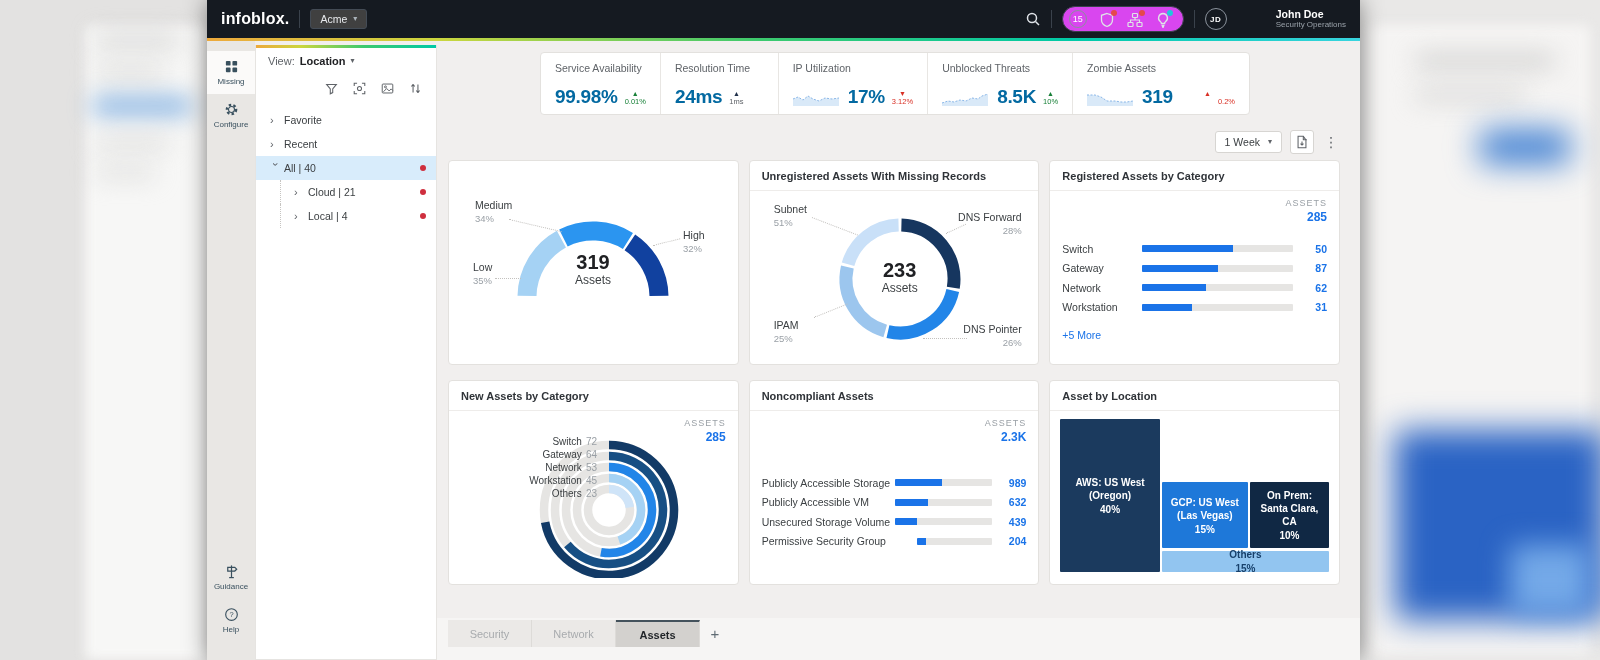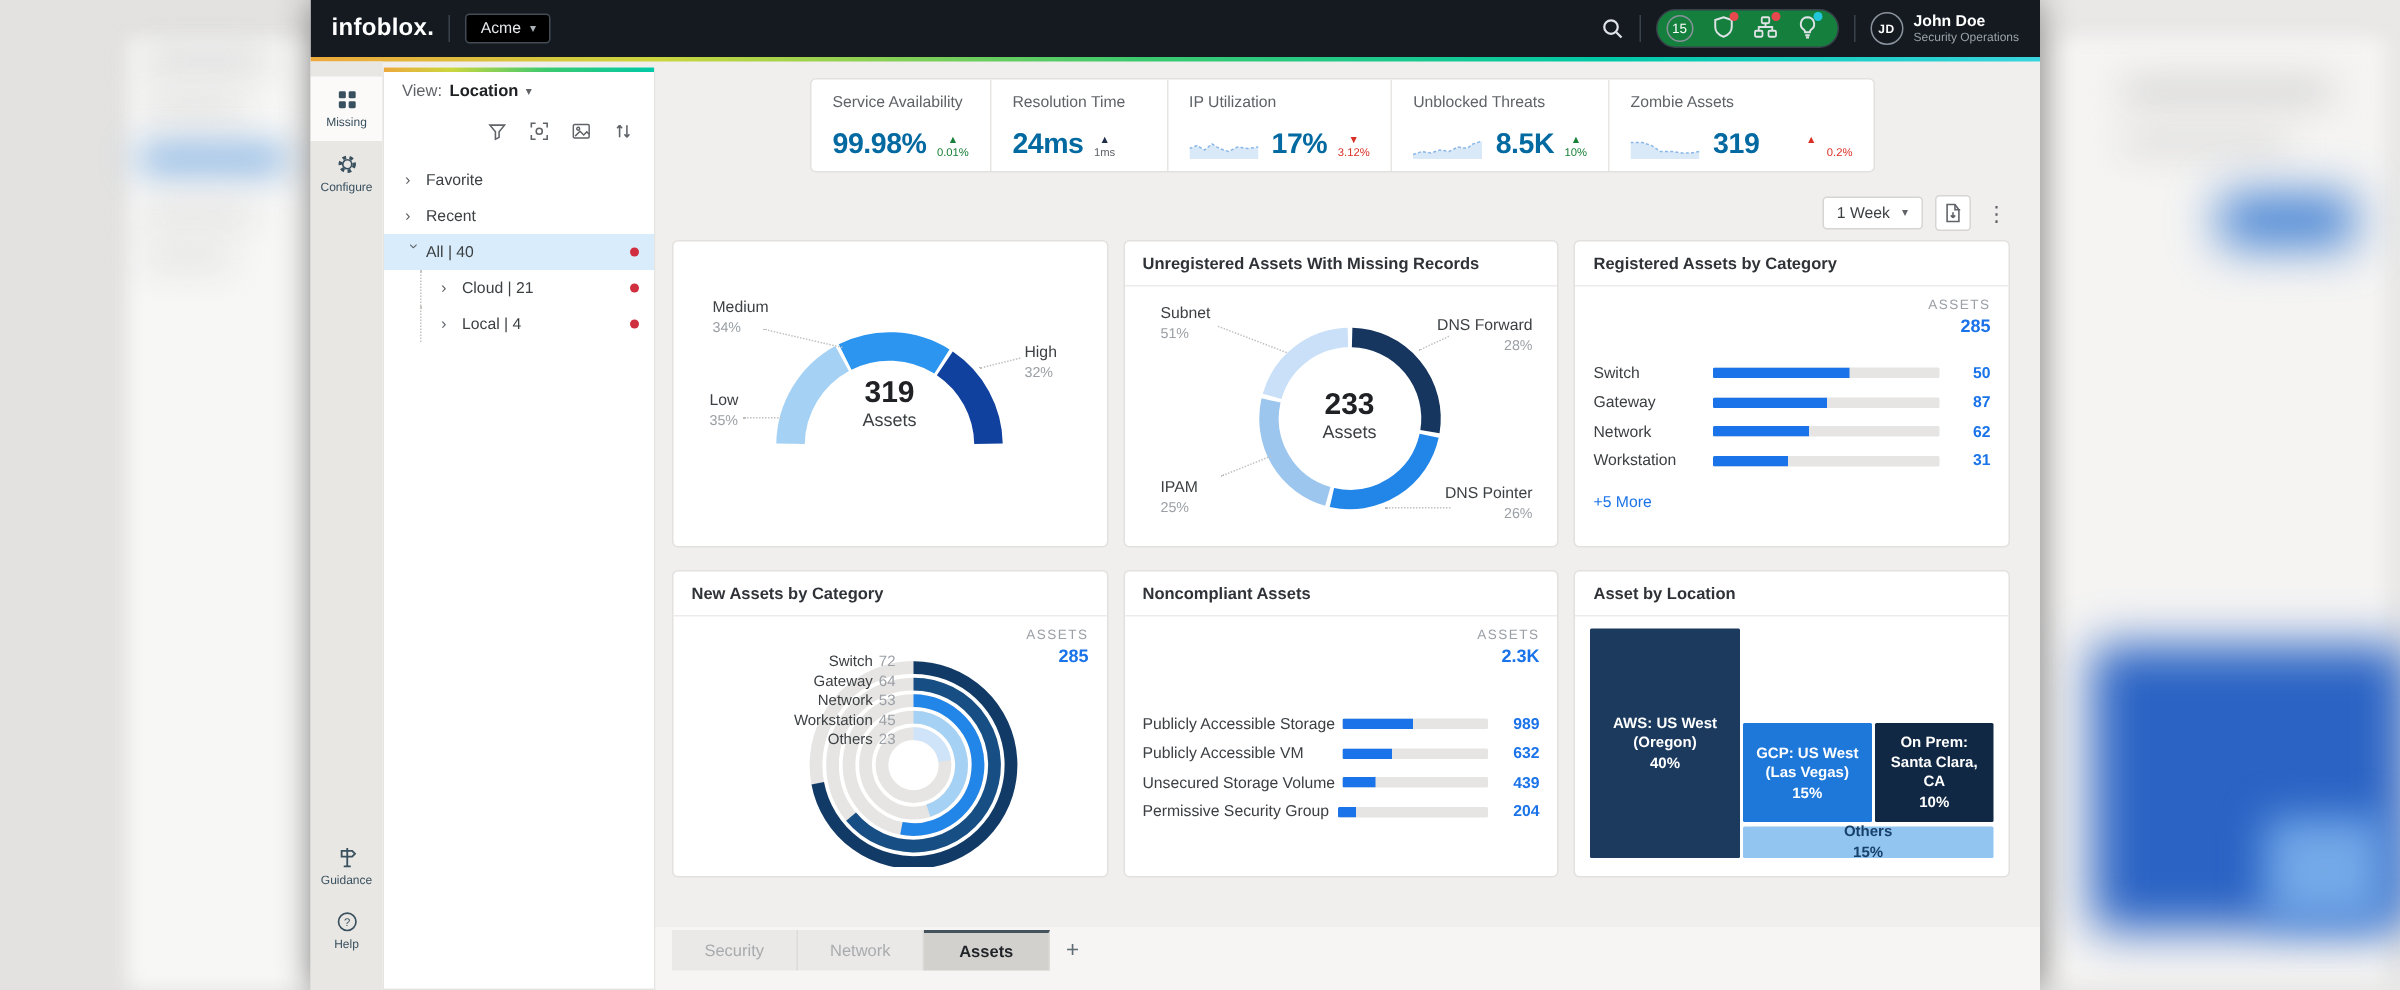--- a/index.html
+++ b/index.html
@@ -14,32 +14,32 @@
 
   
   .app { position:absolute; left:207px; top:0; width:1153px; height:660px; background:#f1efee; box-shadow:0 0 22px rgba(0,0,0,.45); overflow:hidden; }
 
   
   .nav { position:absolute; left:0; top:0; right:0; height:38px; background:#151a21; display:flex; align-items:center; justify-content:space-between; padding:0 14px; }
   .nav-left, .nav-right { display:flex; align-items:center; gap:10px; }
   .logo { color:#fff; font-size:16px; font-weight:700; letter-spacing:.2px; }
   .logo::after { content:"."; }
   .nav-divider { width:1px; height:18px; background:#3a424c; display:inline-block; }
-  .org-btn { display:flex; align-items:center; gap:6px; background:#000000; border:1px solid #434b55; border-radius:3px; color:#e8eaed; font-size:10.5px; padding:3px 9px; cursor:pointer; font-family:inherit; }
+  .org-btn { display:flex; align-items:center; gap:6px; background:#404040; border:1px solid #434b55; border-radius:3px; color:#e8eaed; font-size:10.5px; padding:3px 9px; cursor:pointer; font-family:inherit; }
   .chev { font-size:8px; color:#aab2ba; transform:translateY(-1px); }
   .chev.dark { color:#5f6368; }
   .nav-icon { width:16px; height:16px; color:#dfe3e8; position:relative; display:inline-block; }
   .nav-icon svg { width:100%; height:100%; }
-  .pill { display:flex; align-items:flex-start; gap:12px; background:#15803d; border:1px solid #39414b; border-radius:14px; padding:3px 12px 3px 6px; cursor:pointer; }
+  .pill { display:flex; align-items:flex-end; gap:12px; background:#d946ef; border:1px solid #39414b; border-radius:14px; padding:3px 12px 3px 6px; cursor:pointer; }
   .count-badge { width:18px; height:18px; border:1px solid #8a929c; border-radius:50%; color:#fff; font-size:9px; display:flex; align-items:center; justify-content:center; }
   .dot { position:absolute; width:6px; height:6px; border-radius:50%; top:-2px; right:-2px; }
   .dot.red { background:#e5484d; } .dot.cyan { background:#22c7dc; }
   .user { display:flex; align-items:center; gap:7px; cursor:pointer; }
   .avatar { width:22px; height:22px; border:1.5px solid #8a929c; border-radius:50%; color:#fff; font-size:8px; font-weight:700; display:flex; align-items:center; justify-content:center; letter-spacing:.5px; }
-  .user-text { display:flex; flex-direction:column; line-height:1.15; }
+  .user-text { display:flex; flex-direction:column; line-height:1.15;margin-left:42px; }
   .user-name { color:#fff; font-size:10.5px; font-weight:700; }
   .user-role { color:#9aa2aa; font-size:8px; }
   .brand-line { position:absolute; left:0; right:0; top:38px; height:3px; background:linear-gradient(90deg,#eda93c 0%,#cbd63e 20%,#3cc96e 48%,#00c9a7 75%,#38d4df 100%); }
 
   
   .rail { position:absolute; left:0; top:41px; bottom:0; width:48px; background:#e9e7e4; display:flex; flex-direction:column; justify-content:space-between; padding:10px 0 18px; }
   .rail-item { display:flex; flex-direction:column; align-items:center; gap:3px; padding:8px 0; color:#39505e; cursor:pointer; }
   .rail-item.active { background:#fbfaf9; }
   .rail-item .ric { width:15px; height:15px; }
   .rail-item .ric svg { width:100%; height:100%; }
@@ -491,21 +491,21 @@
                   <span class="hbar-value">632</span>
                 </div>
                 <div class="hbar-row">
                   <span class="hbar-label" style="width: 133px;">Unsecured Storage Volume</span>
                   <div class="hbar-track">
                     <div class="hbar-fill" style="width: 23%;"></div>
                   </div>
                   <span class="hbar-value">439</span>
                 </div>
                 <div class="hbar-row">
-                  <span class="hbar-label" style="width: 130px;">Permissive Security Group</span>
+                  <span class="hbar-label" style="width: 155px;">Permissive Security Group</span>
                   <div class="hbar-track">
                     <div class="hbar-fill" style="width: 12%;"></div>
                   </div>
                   <span class="hbar-value">204</span>
                 </div>
               </div>
             </div>
           </section>
           <section class="card">
             <h3 class="card-title">Asset by Location</h3>

